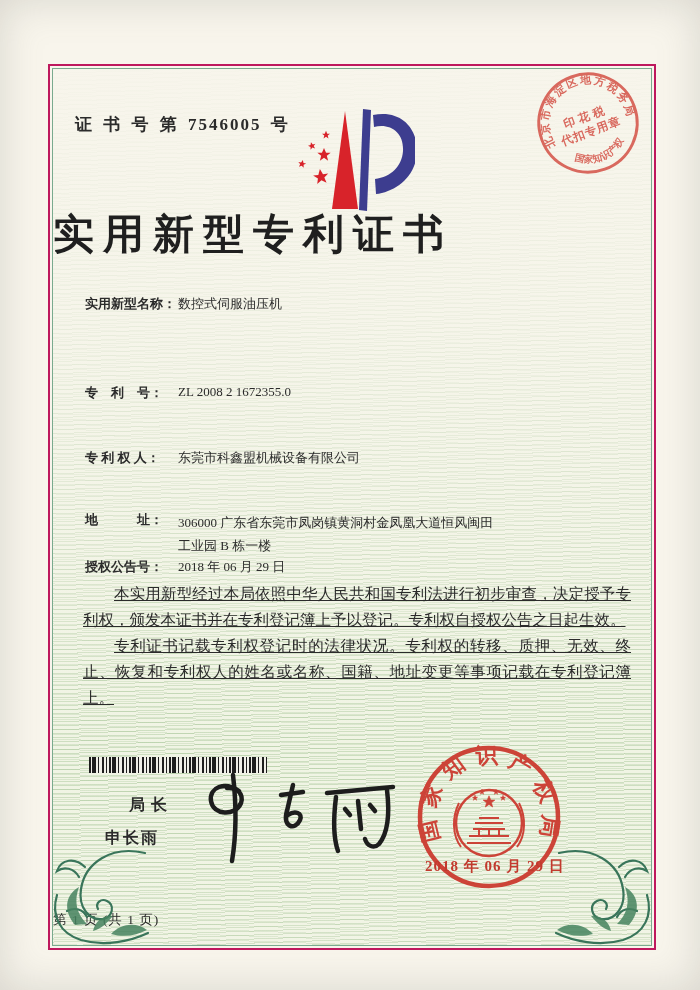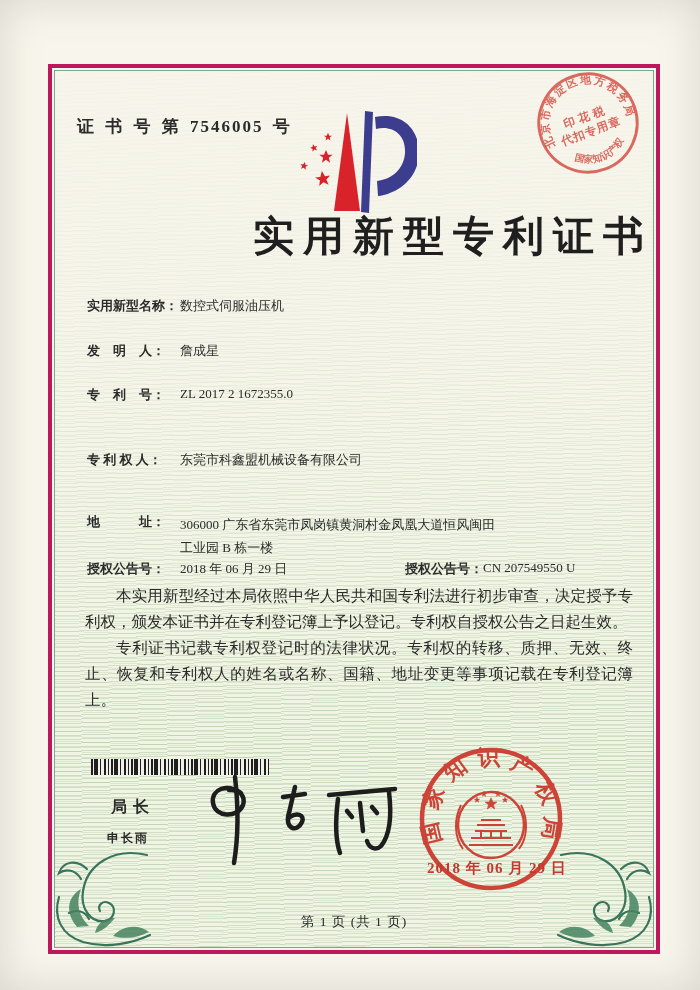--- a/index.html
+++ b/index.html
@@ -1,45 +1,45 @@
 <!DOCTYPE html>
 <html><head>
 <meta charset="utf-8">
 <style>
   html,body{margin:0;padding:0;background:#ffffff;}
   .page{position:relative;width:700px;height:990px;background:#f8f5ec;overflow:hidden;
         font-family:"Liberation Serif","DejaVu Serif",serif;color:#2b2b2b;
         box-shadow:inset 0 0 40px rgba(120,120,110,0.25);}
-  .frame{position:absolute;left:48px;top:64px;width:604px;height:882px;border:4px solid #be185d;}
+  .frame{position:absolute;left:48px;top:64px;width:604px;height:882px;border:2px solid #be185d;}
   .frame-inner{position:absolute;left:2px;top:2px;right:2px;bottom:2px;border:1px solid #79aa8e;
         background-color:#eff4e3;
         background-image:
           linear-gradient(180deg, rgba(248,245,236,0.95) 0%, rgba(248,245,236,0.78) 28%, rgba(248,245,236,0.45) 55%, rgba(248,245,236,0.10) 78%, rgba(248,245,236,0.25) 100%),
           repeating-linear-gradient(178deg, rgba(134,178,118,0.38) 0px, rgba(134,178,118,0.38) 1px, transparent 1px, transparent 4px),
           repeating-linear-gradient(182deg, rgba(134,178,118,0.25) 0px, rgba(134,178,118,0.25) 1px, transparent 1px, transparent 5px);
         overflow:visible;}
   .cert-no{position:absolute;left:22px;top:44px;font-size:17px;letter-spacing:2px;word-spacing:3px;font-weight:600;}
   .logo{position:absolute;left:230px;top:38px;width:132px;height:108px;}
-  .title{position:absolute;left:0;top:138px;width:100%;margin:0;text-align:right;
+  .title{position:absolute;left:0;top:138px;width:100%;margin:0;text-align:left;
          font-size:41px;font-weight:700;letter-spacing:9px;color:#1f1f1f;}
   .frow{position:absolute;left:32px;right:30px;font-size:13px;}
   .flabel{display:inline-block;width:93px;font-weight:600;vertical-align:top;}
   .fvalue{font-weight:500;}
   .addr-lines{display:inline-block;vertical-align:top;line-height:23px;max-width:440px;}
   .grant2{position:absolute;left:318px;top:0;}
   .paras{position:absolute;left:30px;top:512px;width:548px;font-size:15.5px;line-height:26px;text-align:justify;}
-  .paras p{margin:0;text-indent:2em;}
+  .paras p{margin:0;text-indent:2em;text-decoration:underline;}
   .barcode{position:absolute;left:36px;top:688px;width:178px;height:16px;
         background:repeating-linear-gradient(90deg,#1e1e1e 0 2px,#f0efe8 2px 3px,#1e1e1e 3px 7px,#f0efe8 7px 9px,#1e1e1e 9px 10px,#f0efe8 10px 13px,#1e1e1e 13px 15px,#f0efe8 15px 17px,#1e1e1e 17px 18px,#f0efe8 18px 20px);}
-  .director-title{position:absolute;left:56px;top:726px;font-size:16px;letter-spacing:6px;font-weight:600;}
-  .director-name{position:absolute;left:52px;top:759px;font-size:12px;letter-spacing:2px;font-weight:600;}
+  .director-title{position:absolute;left:56px;top:726px;font-size:16px;letter-spacing:6px;font-weight:600;padding-left:20px;}
+  .director-name{position:absolute;left:52px;top:759px;font-size:16px;letter-spacing:2px;font-weight:600;}
   .signature{position:absolute;left:128px;top:700px;}
   .seal-main{position:absolute;left:356px;top:670px;}
   .seal-date{position:absolute;left:372px;top:788px;font-size:15px;font-weight:600;color:#c23a2e;letter-spacing:1px;}
-  .footer{position:absolute;left:0;top:842px;width:100%;text-align:center;font-size:13.5px;letter-spacing:1px;}
+  .footer{position:absolute;left:0;top:842px;width:100%;text-align:left;font-size:13.5px;letter-spacing:1px;}
   .flourish-left{position:absolute;left:-8px;bottom:-6px;}
   .flourish-right{position:absolute;right:-8px;bottom:-6px;transform:scaleX(-1);}
   .tax-stamp{position:absolute;left:535px;top:70px;width:106px;height:106px;transform:rotate(-20deg);opacity:0.88;}
   .seal-text{font-family:"Liberation Serif","DejaVu Serif",serif;font-weight:700;}
 </style>
 </head>
 <body>
 
 <div class="page">
   <div class="frame">
@@ -61,35 +61,31 @@
           <use href="#star" fill="#d8232a" transform="translate(19,57) scale(0.42) rotate(12)"></use>
           <use href="#star" fill="#d8232a" transform="translate(38,70) scale(0.80) rotate(-8)"></use>
         </svg>
       </div>
 
       <h1 class="title">实用新型专利证书</h1>
 
       <div class="frow" style="top:226px">
         <span class="flabel">实用新型名称：</span><span class="fvalue">数控式伺服油压机</span>
       </div>
-      <div class="frow" style="top:271px">
-        <span class="flabel">发　明　人：</span><span class="fvalue">詹成星</span>
-      </div>
       <div class="frow" style="top:315px">
-        <span class="flabel">专　利　号：</span><span class="fvalue">ZL 2017 2 1672355.0</span>
+        <span class="flabel">专　利　号：</span><span class="fvalue">ZL 2008 2 1672355.0</span>
       </div>
       <div class="frow" style="top:380px">
         <span class="flabel">专 利 权 人：</span><span class="fvalue">东莞市科鑫盟机械设备有限公司</span>
       </div>
       <div class="frow" style="top:442px">
         <span class="flabel">地　　　址：</span><span class="addr-lines"><span>306000 广东省东莞市凤岗镇黄洞村金凤凰大道恒风闽田</span><br><span>工业园 B 栋一楼</span></span>
       </div>
       <div class="frow" style="top:489px">
         <span class="flabel">授权公告号：</span><span class="fvalue">2018 年 06 月 29 日</span>
-        <span class="grant2"><span class="flabel" style="width:auto">授权公告号：</span><span class="fvalue">CN 207549550 U</span></span>
       </div>
 
       <div class="paras">
         <p>本实用新型经过本局依照中华人民共和国专利法进行初步审查，决定授予专利权，颁发本证书并在专利登记簿上予以登记。专利权自授权公告之日起生效。</p>
         <p>专利证书记载专利权登记时的法律状况。专利权的转移、质押、无效、终止、恢复和专利权人的姓名或名称、国籍、地址变更等事项记载在专利登记簿上。</p>
       </div>
 
       <div class="barcode"></div>
 
       <div class="director-title">局长</div>

